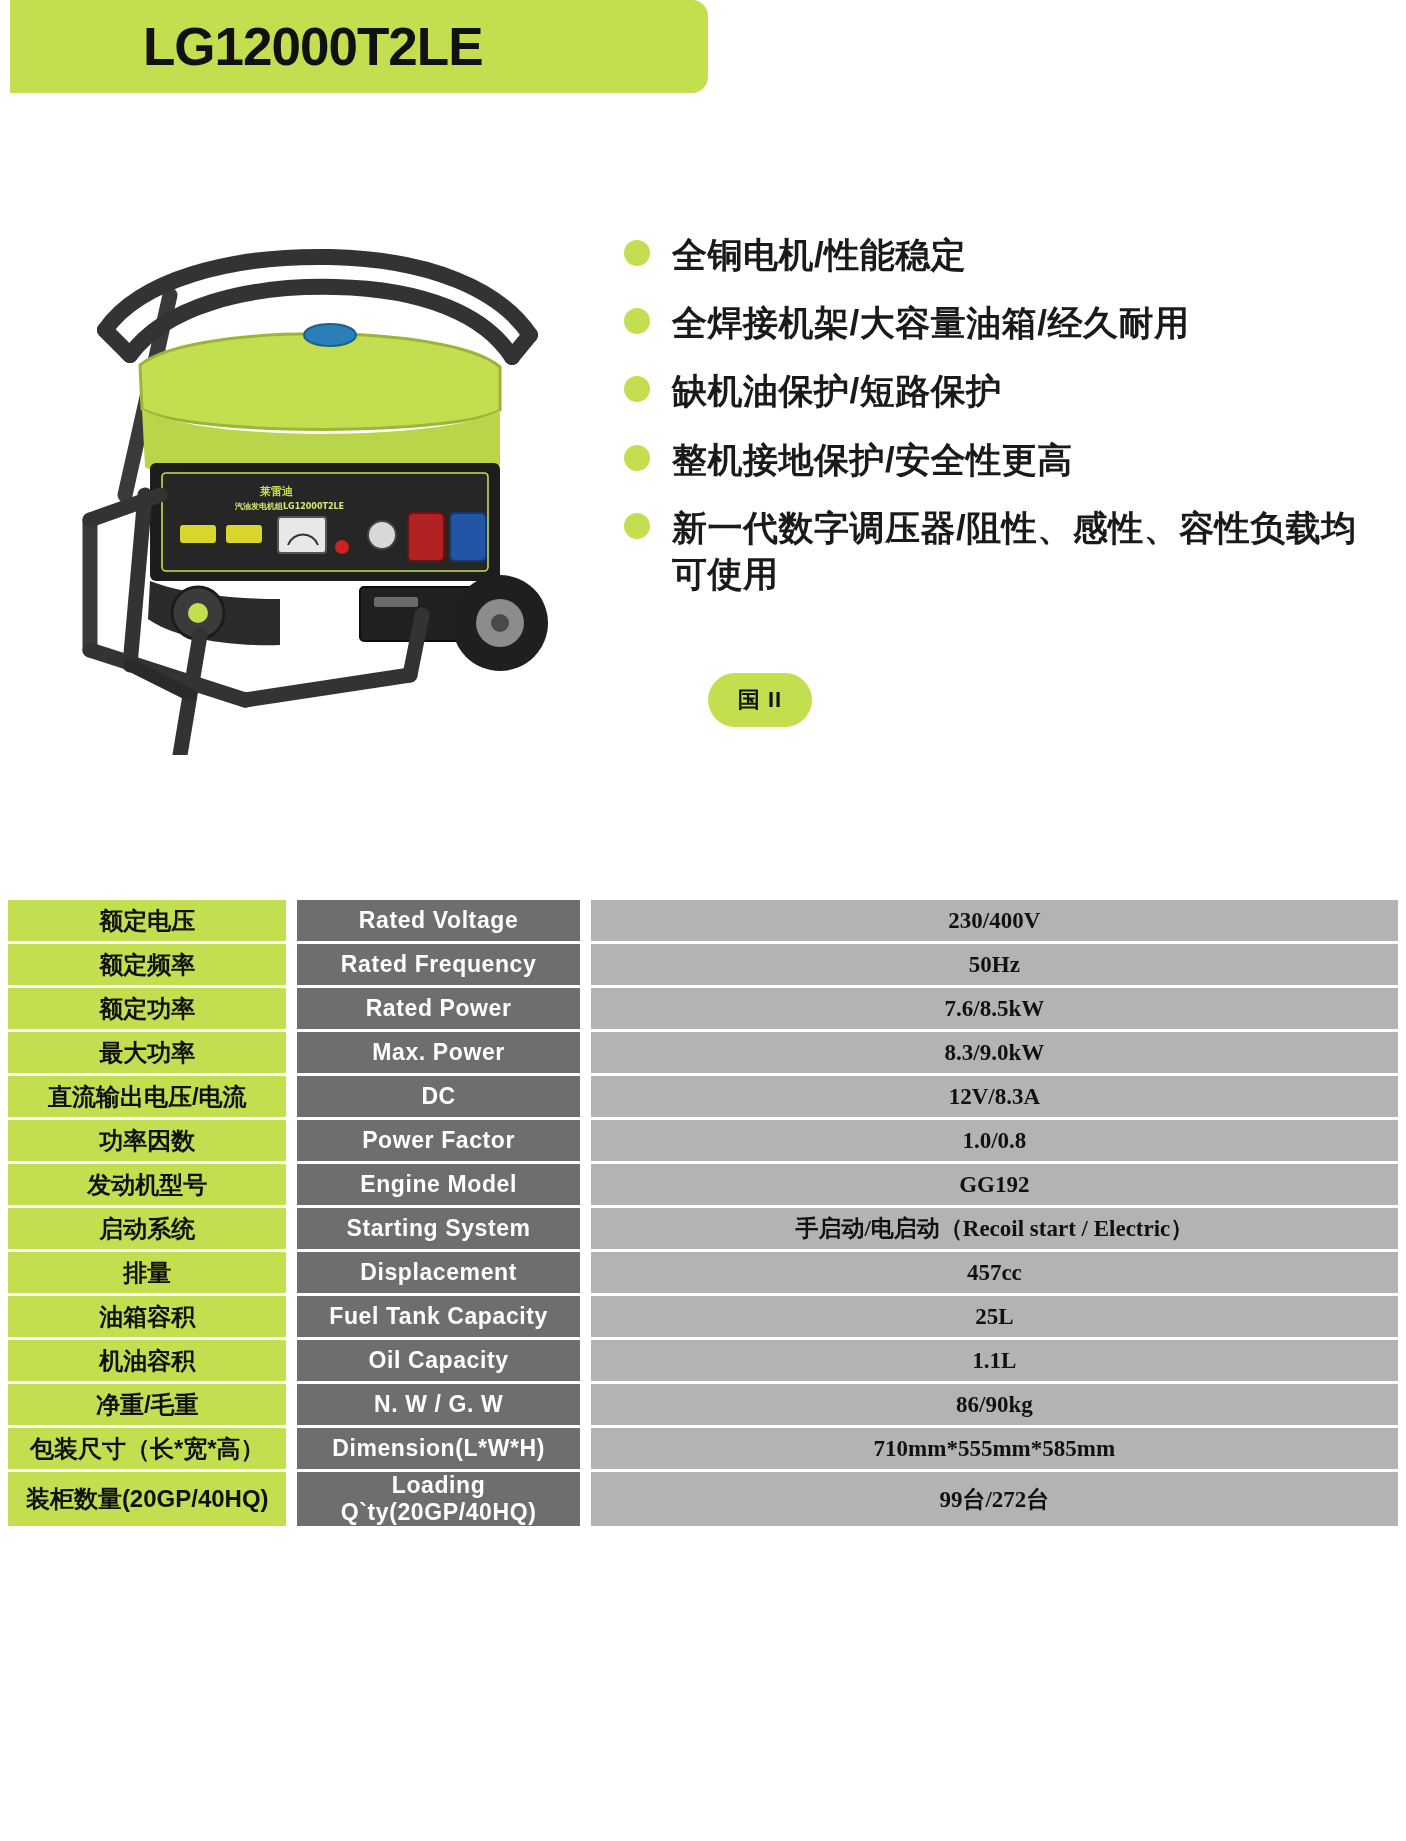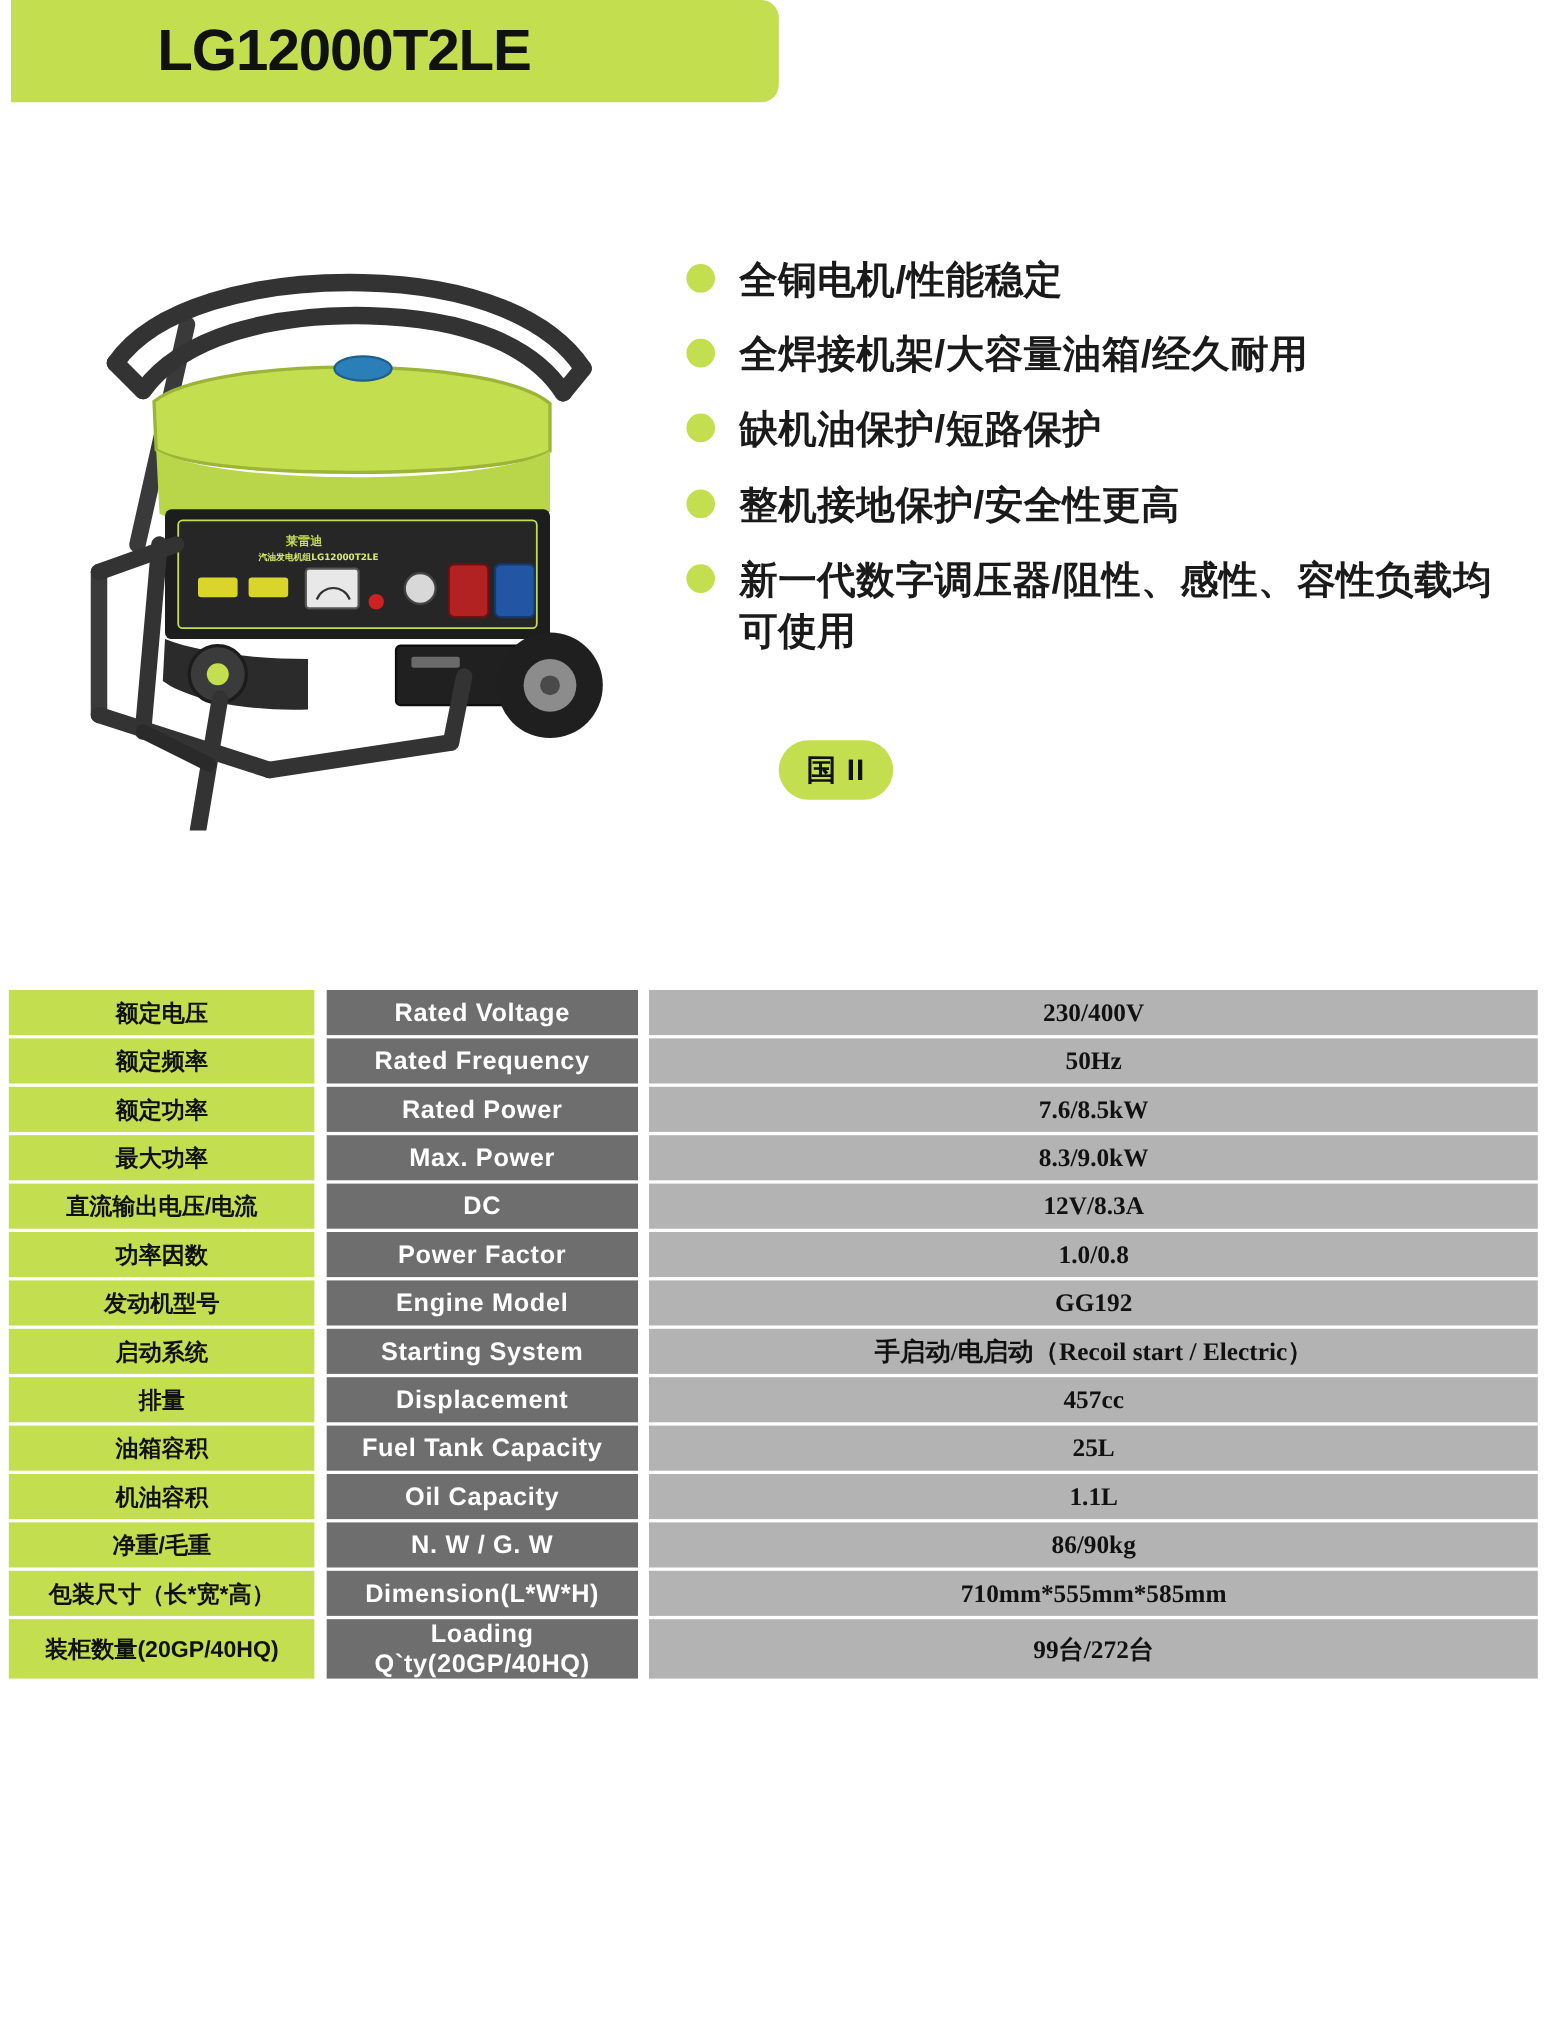--- a/index.html
+++ b/index.html
@@ -84,21 +84,21 @@
     position: absolute;
     left: 708px;
     top: 673px;
     width: 104px;
     height: 54px;
     background: #c3de4f;
     border-radius: 27px;
     display: flex;
     align-items: center;
     justify-content: center;
-    font-size: 27px;
+    font-size: 22px;
     font-weight: bold;
     color: #111;
     letter-spacing: 1px;
     text-align: center;
   }
 
   
   .spec-table {
     position: absolute;
     left: 8px;
@@ -128,21 +128,21 @@
     font-size: 23px;
     letter-spacing: 0.6px;
     margin-top: 33px;
   }
   .col-val {
     width: 818px;
     background: #b3b3b3;
     font-size: 24px;
     font-family: Liberation Serif, serif;
   }
-  .spec-table td.col-cn { font-size: 21px; text-align: center; }
+  .spec-table td.col-cn { font-size: 24px; text-align: center; }
   .sep-gap { width: 11px; background: #ffffff; }
 </style>
 </head>
 <body>
 
 <div class="title-banner">
   <div class="title-text">LG12000T2LE</div>
 </div>
 
 <div class="product-area">

